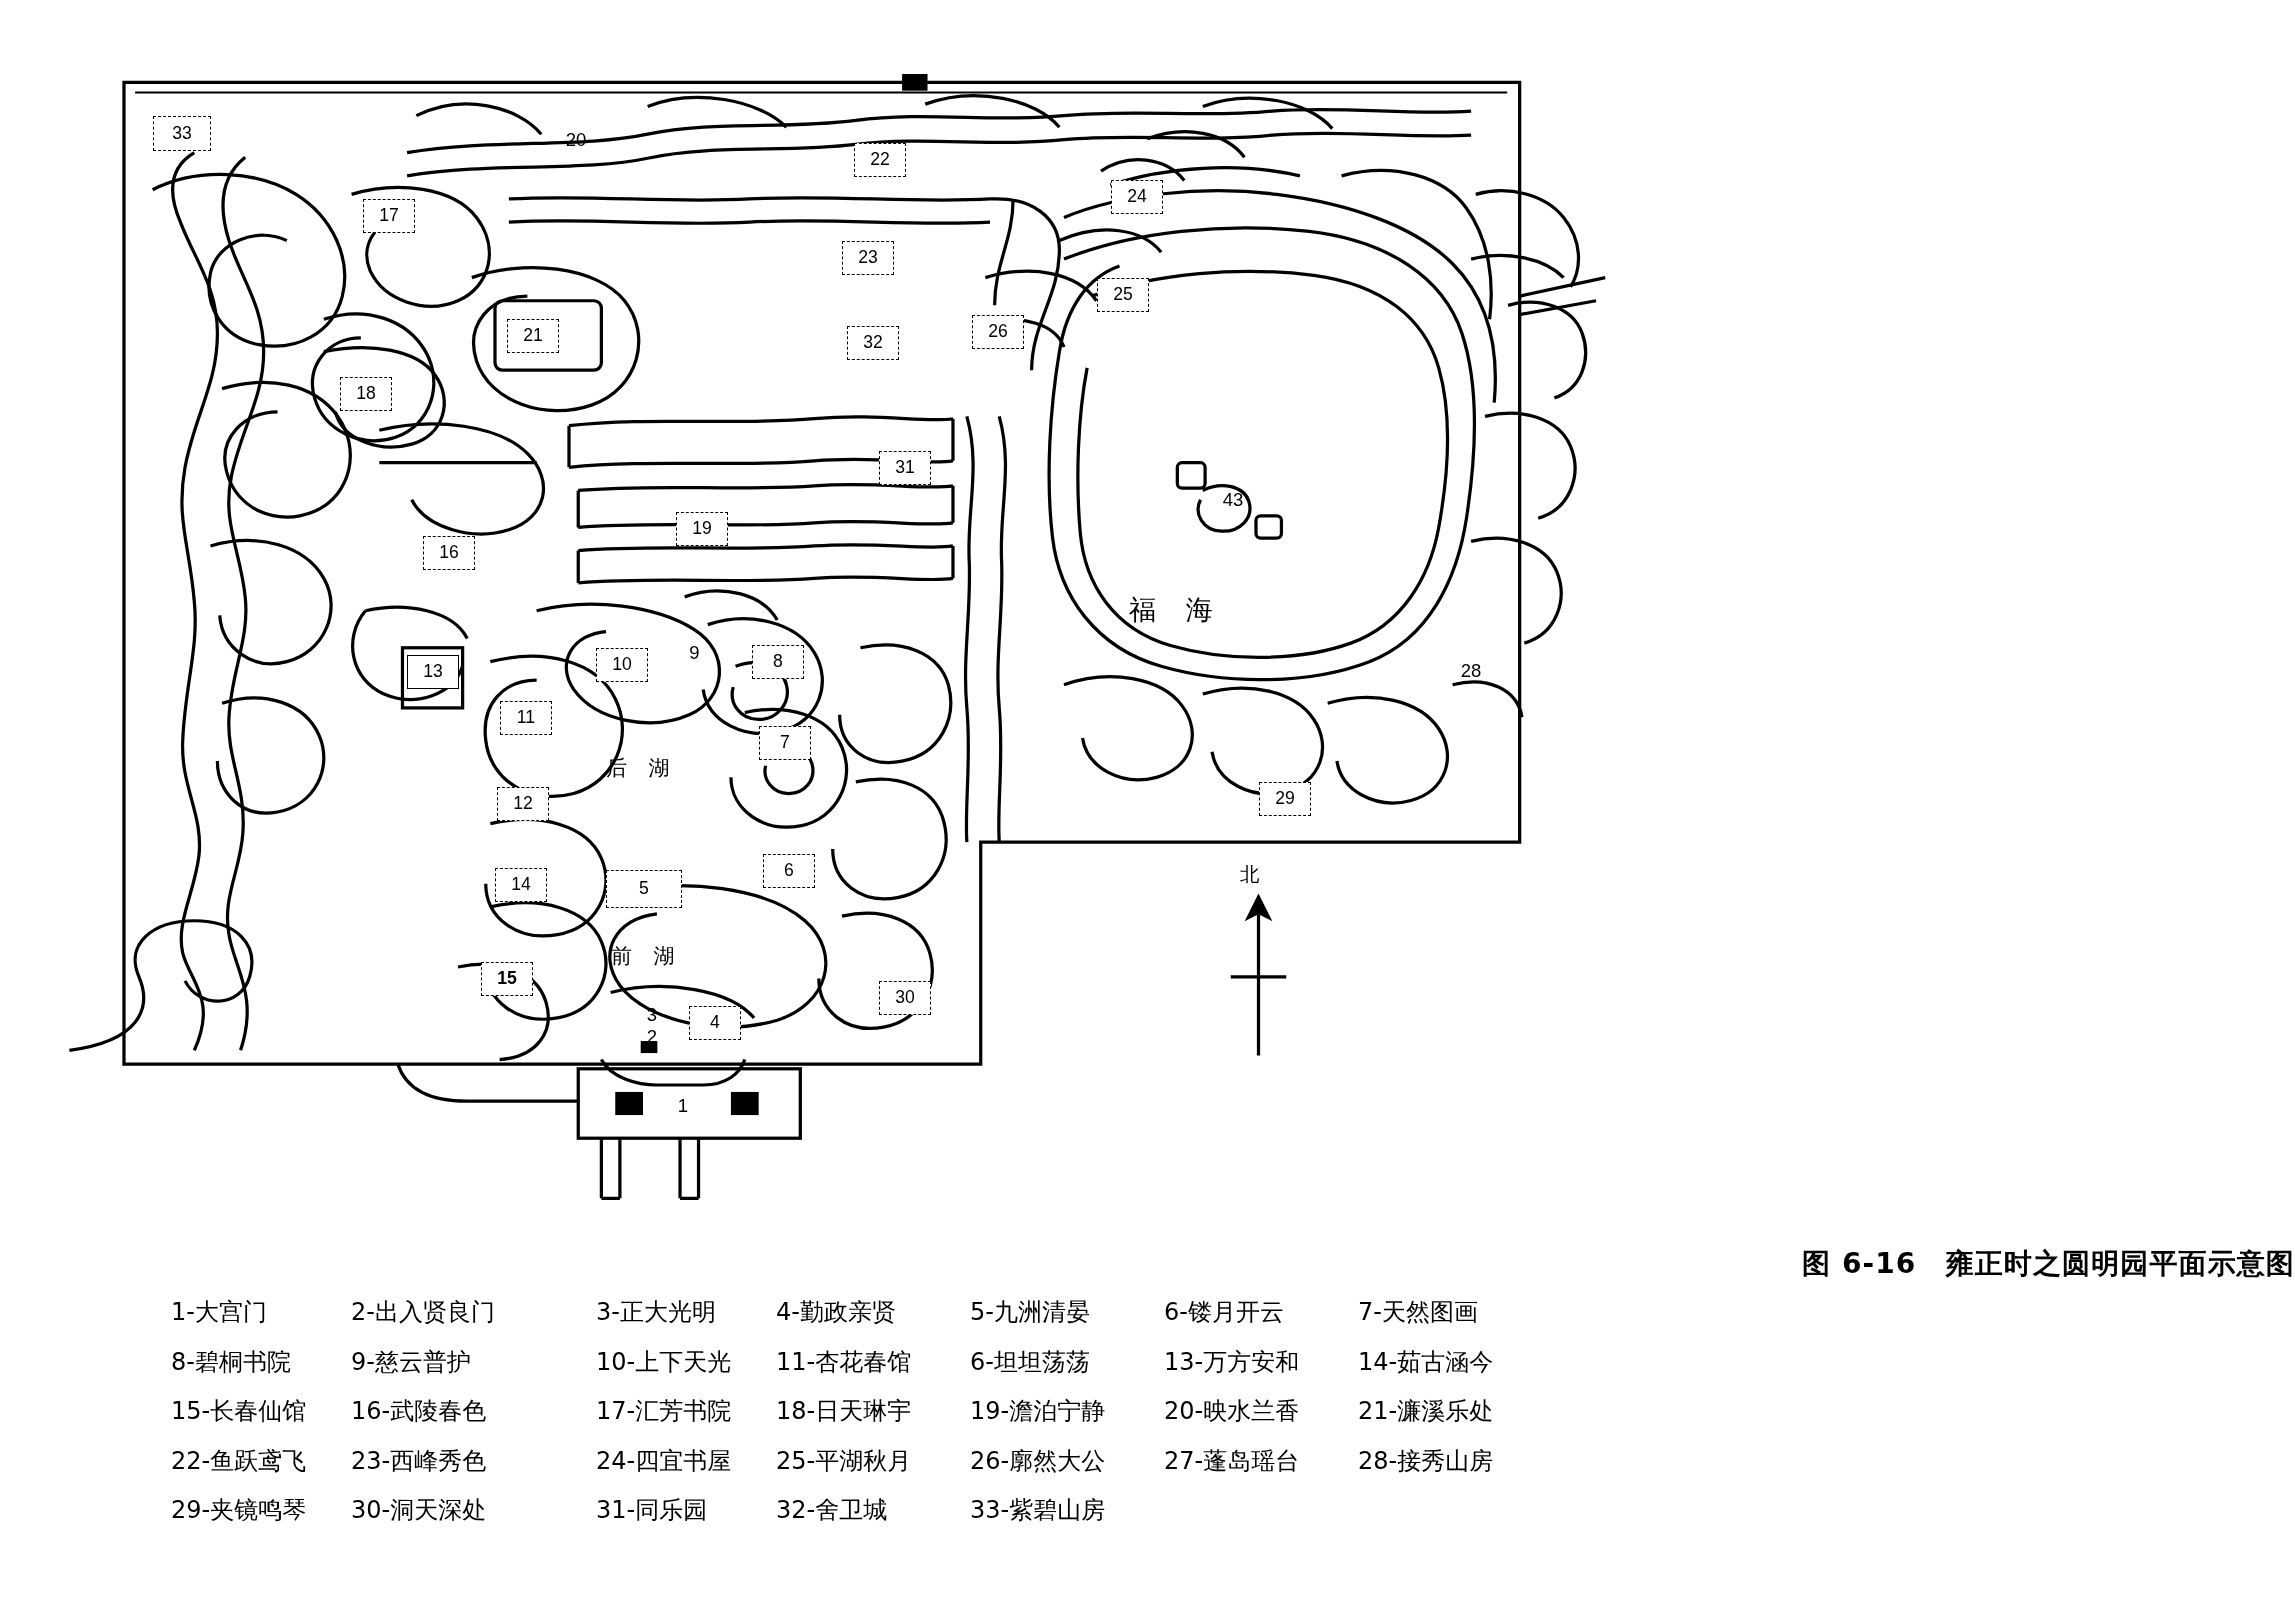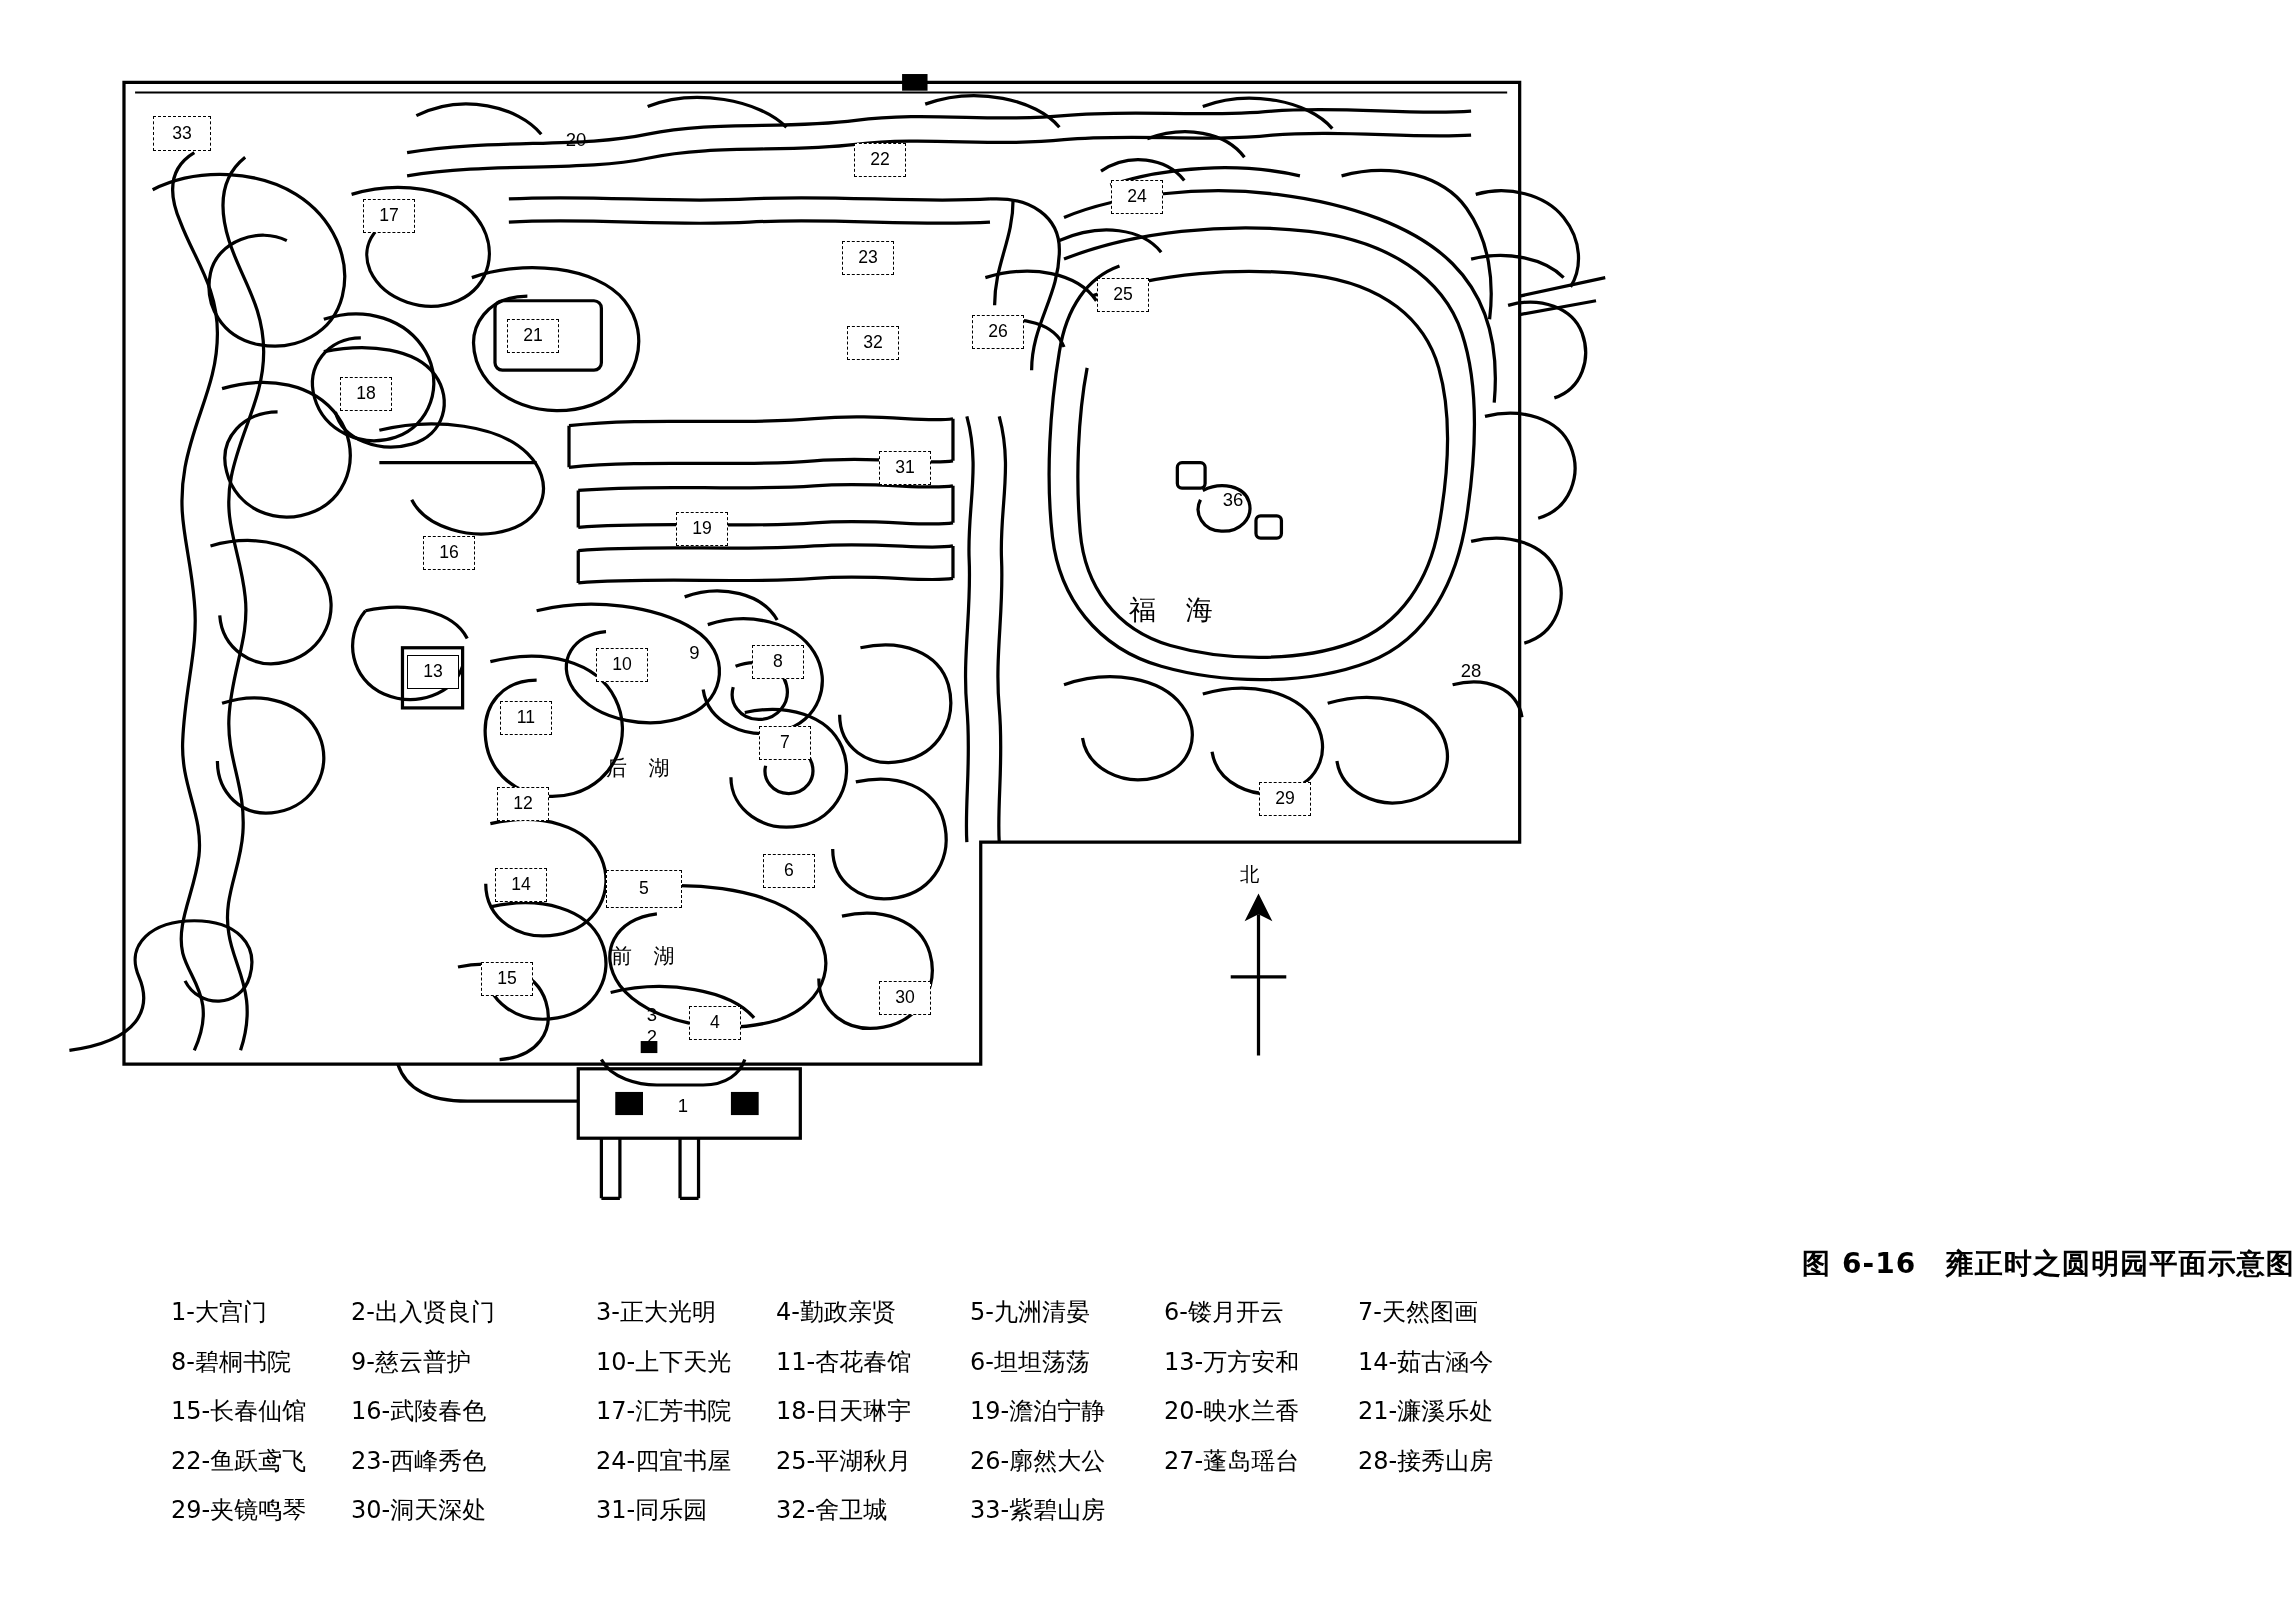--- a/index.html
+++ b/index.html
@@ -170,21 +170,21 @@
   <div class="lbl" style="left:423px;top:488px;width:50px;height:32px;margin-top:48px;">
       <span>16</span>
     </div>
   <div class="lbl" style="left:676px;top:512px;width:50px;height:32px;">
       <span>19</span>
     </div>
   <div class="lbl" style="left:879px;top:451px;width:50px;height:32px;">
       <span>31</span>
     </div>
   <div class="plain" style="left:1212px;top:486px;width:42px;height:28px;">
-      <span>36</span>
+      <span>43</span>
     </div>
   <div class="lbl solid" style="left:407px;top:655px;width:50px;height:32px;">
       <span>13</span>
     </div>
   <div class="lbl" style="left:596px;top:648px;width:50px;height:32px;">
       <span>10</span>
     </div>
   <div class="plain" style="left:676px;top:639px;width:37px;height:27px;">
       <span>9</span>
     </div>
@@ -208,21 +208,21 @@
     </div>
   <div class="lbl" style="left:495px;top:868px;width:50px;height:32px;">
       <span>14</span>
     </div>
   <div class="lbl" style="left:606px;top:870px;width:74px;height:36px;">
       <span>5</span>
     </div>
   <div class="lbl" style="left:763px;top:854px;width:50px;height:32px;">
       <span>6</span>
     </div>
-  <div class="lbl" style="left:481px;top:962px;width:50px;height:32px;">
+  <div class="lbl" style="left:481px;top:962px;width:50px;height:32px;font-weight:bold;">
       <span>15</span>
     </div>
   <div class="lbl" style="left:879px;top:981px;width:50px;height:32px;">
       <span>30</span>
     </div>
   <div class="plain small" style="left:636px;top:1004px;width:32px;height:22px;">
       <span>3</span>
     </div>
   <div class="plain small" style="left:636px;top:1026px;width:32px;height:22px;">
       <span>2</span>

